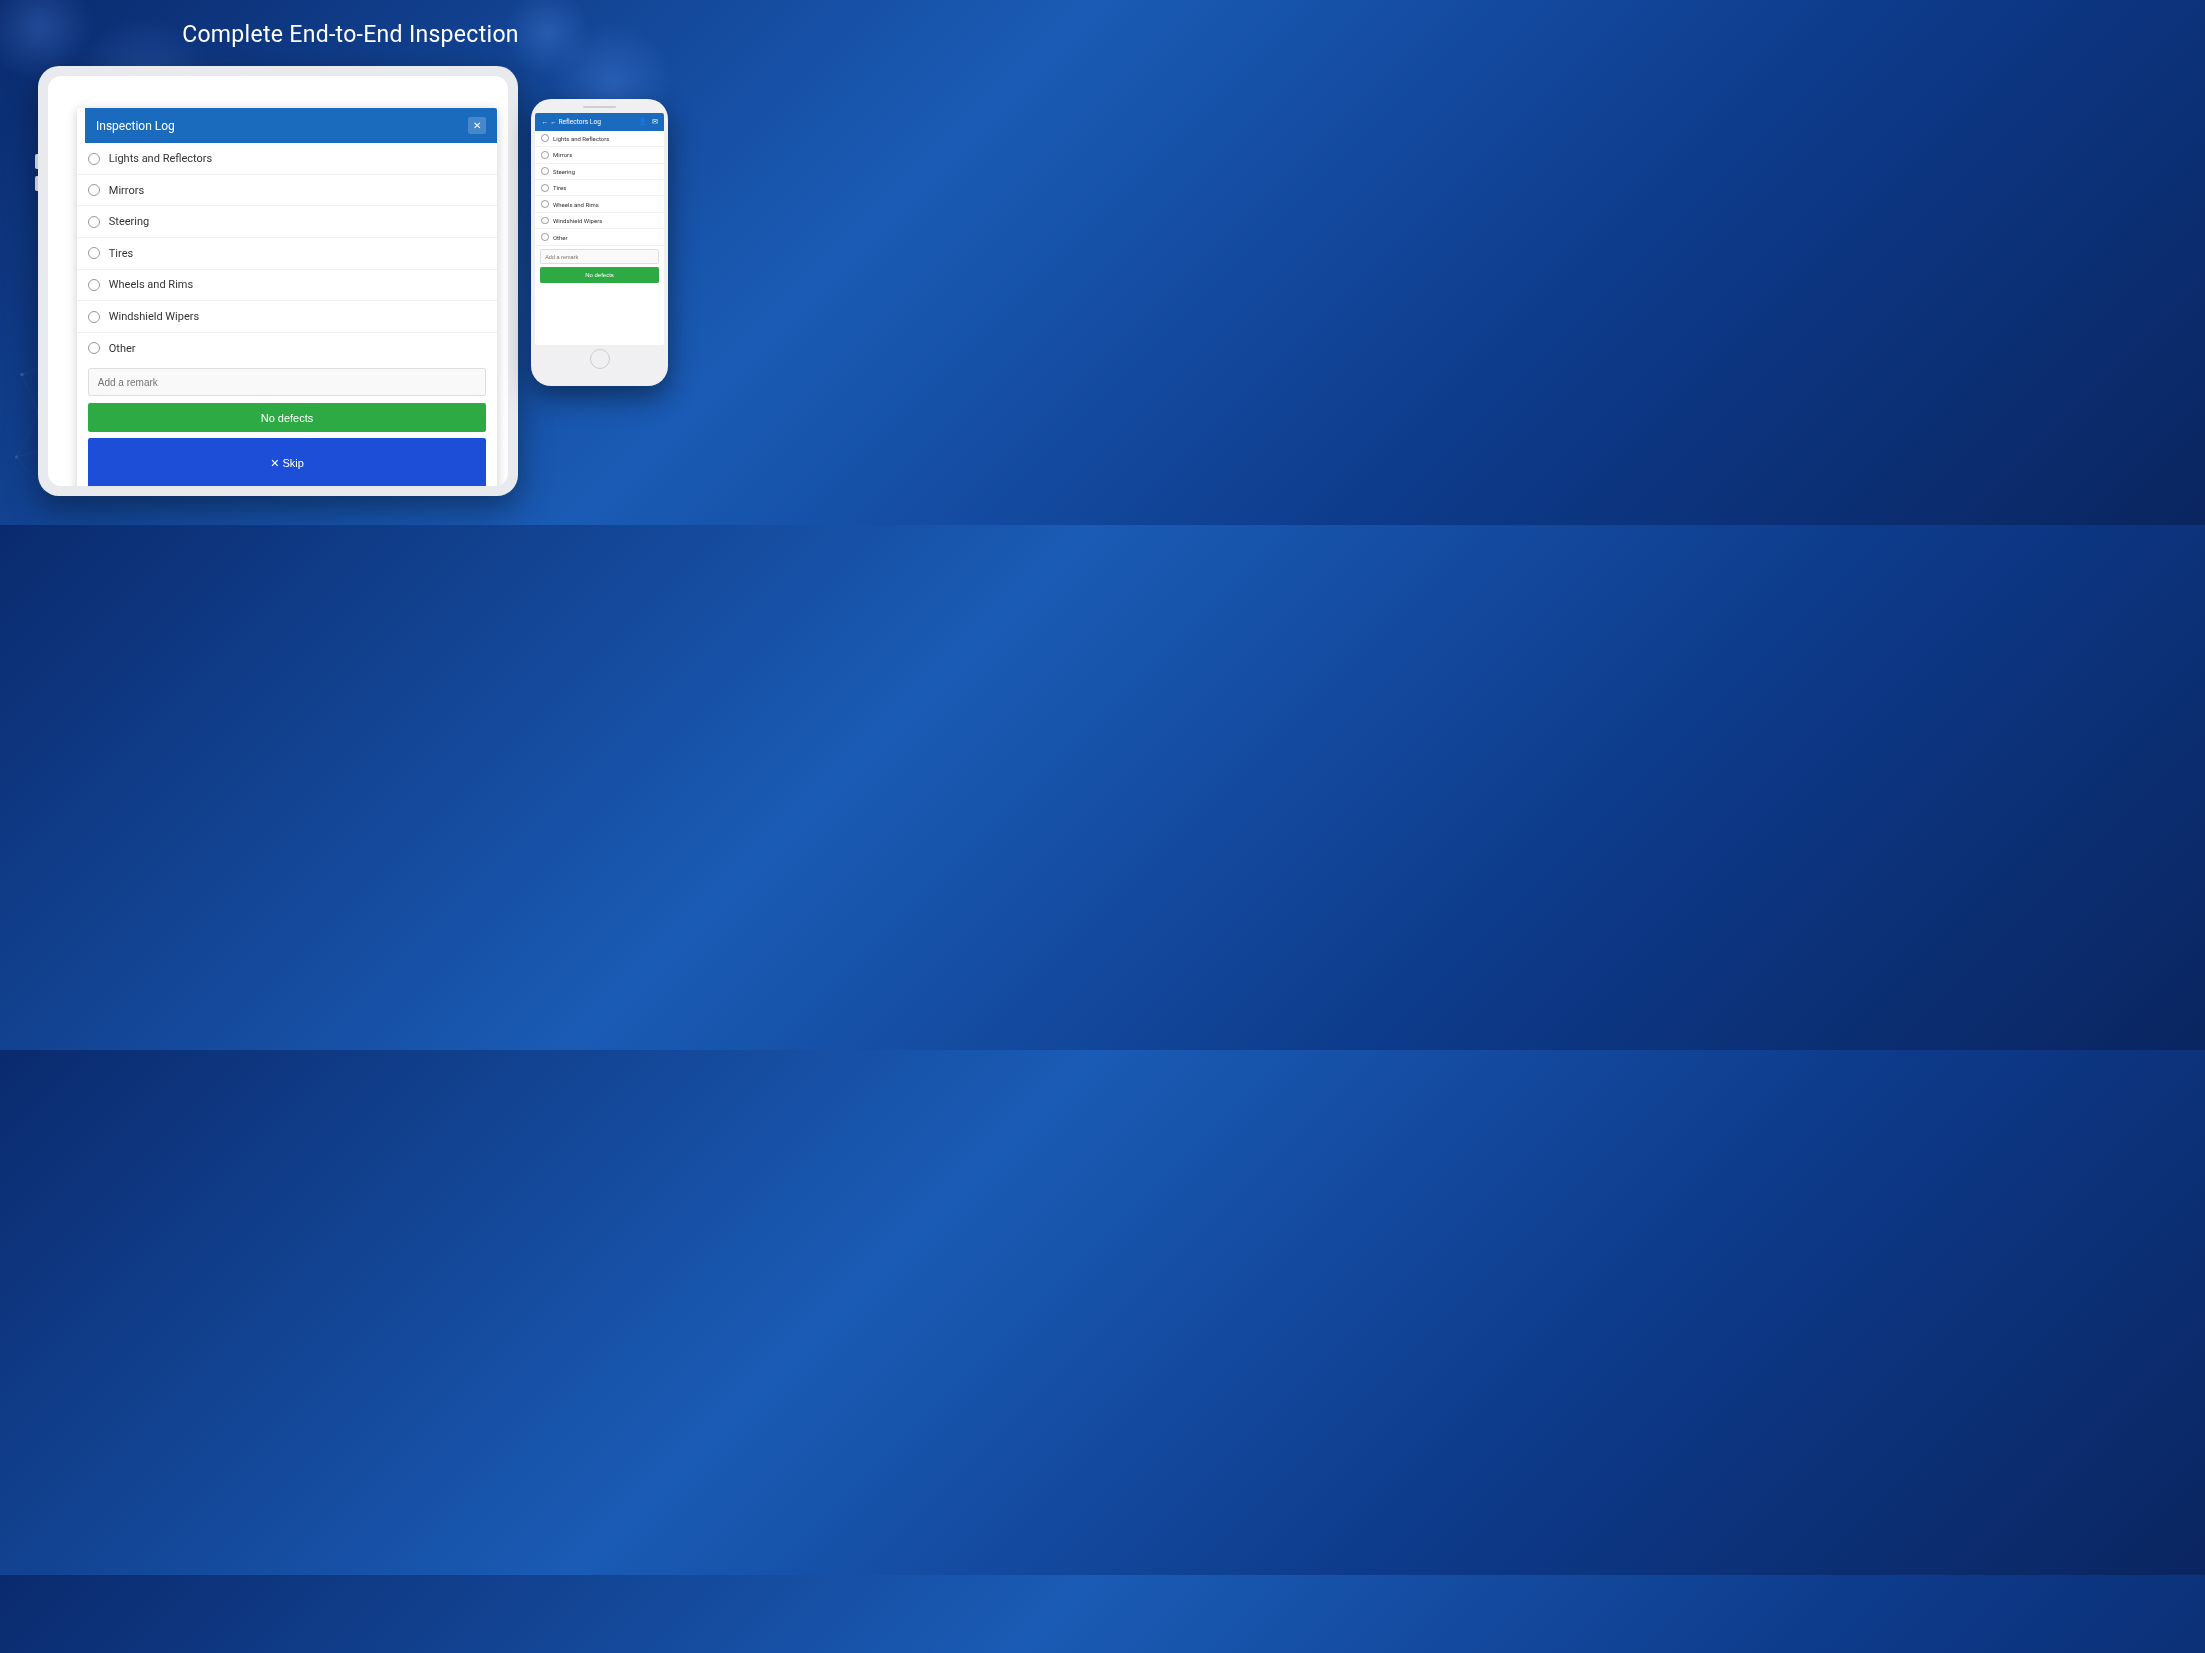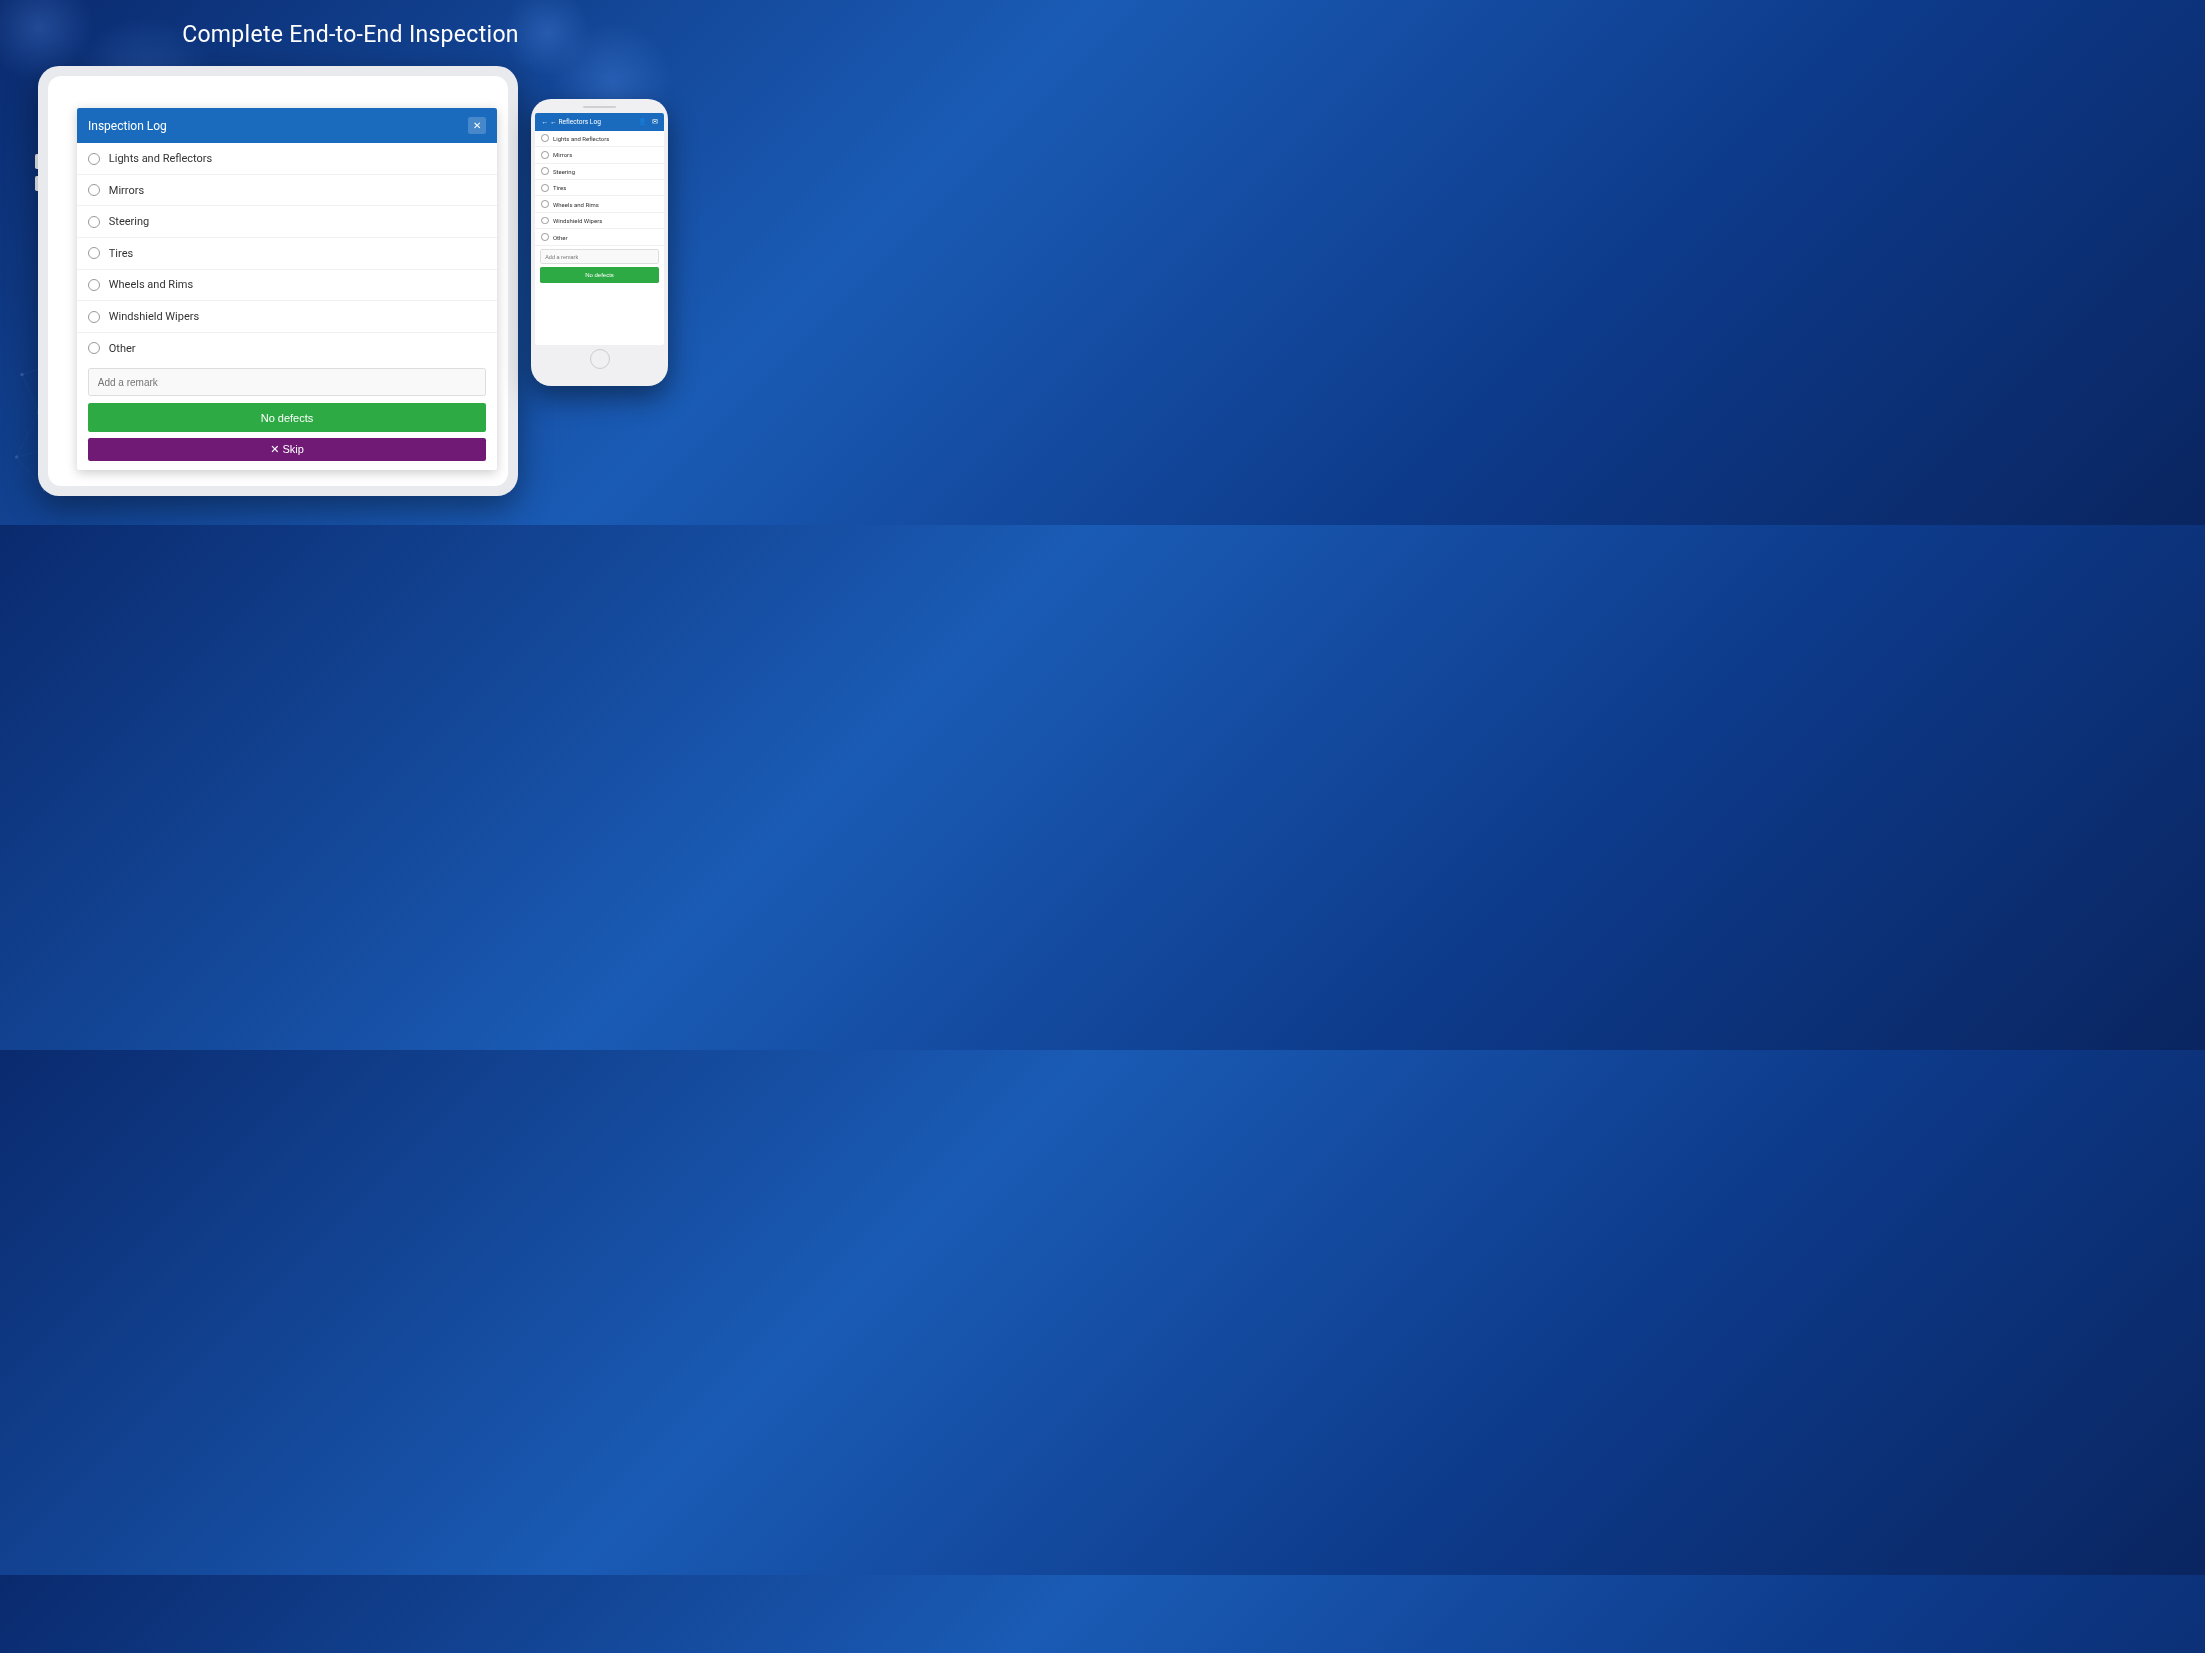--- a/index.html
+++ b/index.html
@@ -88,20 +88,21 @@
       overflow: hidden;
     }
 
     .dialog-header {
       background: #1a6bbd;
       color: #fff;
       padding: 8.8px 11px;
       display: flex;
       align-items: center;
       justify-content: space-between;
+      margin-left: 8px;
     }
 
     .dialog-header-title {
       font-size: 12px;
       font-weight: 400;
     }
 
     .dialog-close-btn {
       width: 17.7px;
       height: 17.7px;
@@ -168,22 +169,22 @@
       text-align: center;
       border: none;
       border-radius: 2.2px;
       cursor: pointer;
     }
 
     .btn-skip {
       display: block;
       width: calc(100% - 22px);
       margin: 0 11px 8.8px;
-      padding: 5px;
-      background: #701a75;
+      padding: 19px;
+      background: #1d4ed8;
       color: #fff;
       font-size: 11px;
       text-align: center;
       border: none;
       border-radius: 2.2px;
       cursor: pointer;
     }
 
     
     .phone-wrapper {

